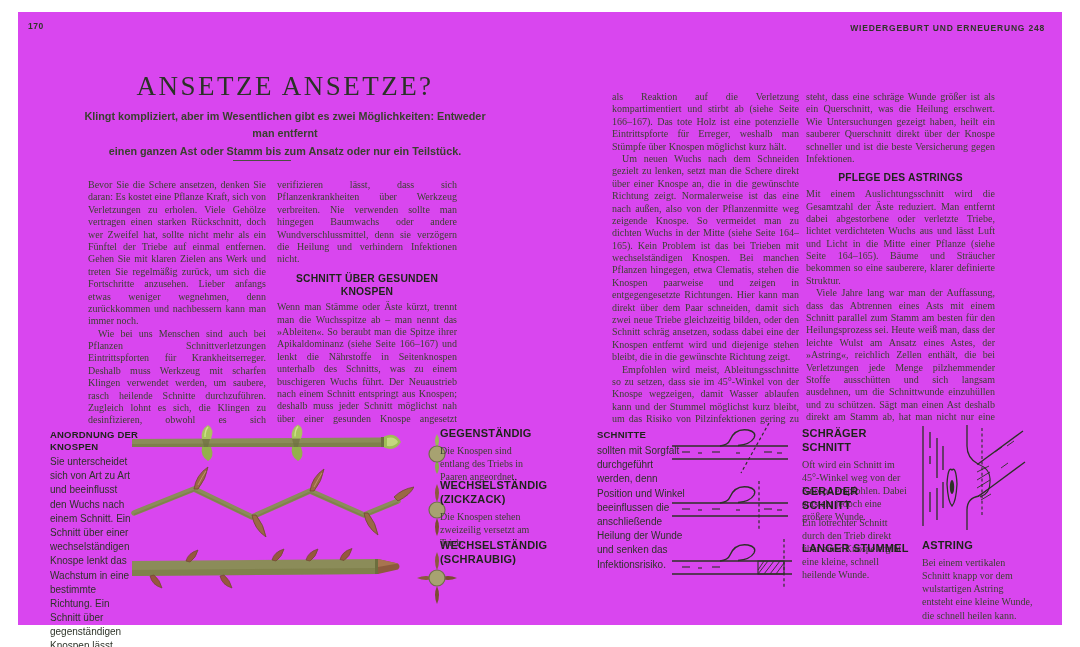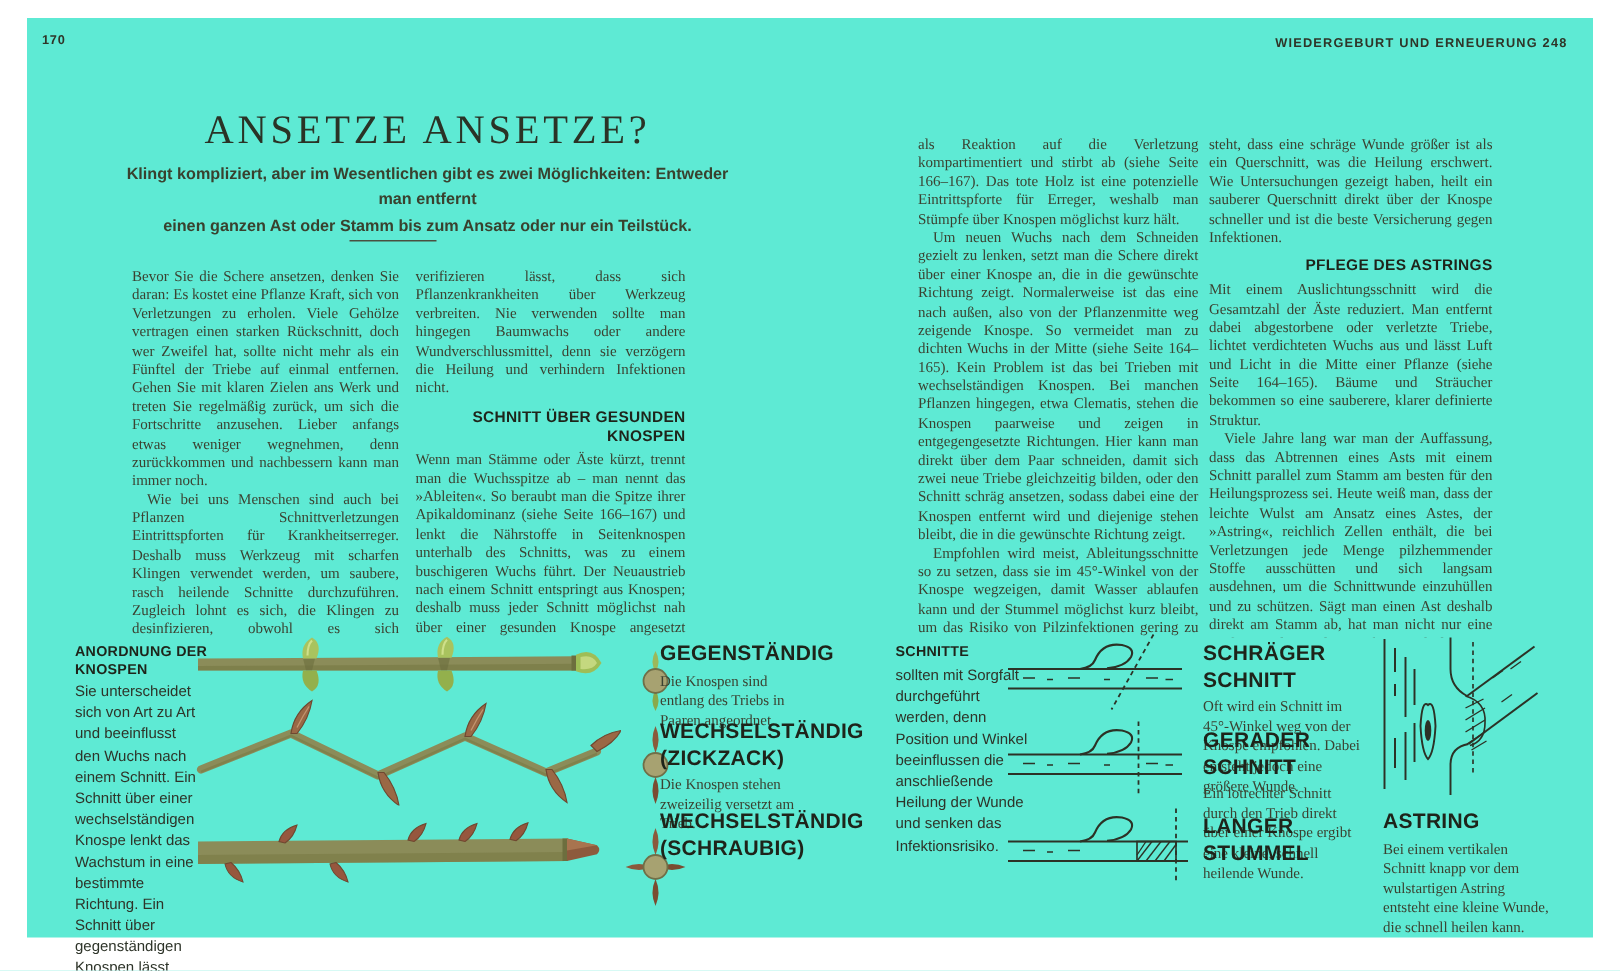--- a/index.html
+++ b/index.html
@@ -1,48 +1,48 @@
 <!DOCTYPE html>
 <html lang="de"><head>
 <meta charset="utf-8">
 <style>
   html,body{margin:0;padding:0;}
   .canvas{position:relative;width:1080px;height:647px;background:#ffffff;overflow:hidden;
           font-family:"Liberation Serif",serif;color:#3b4231;}
-  .spread{position:absolute;left:18px;top:12px;width:1044px;height:613px;background:#5eead4;}
+  .spread{position:absolute;left:18px;top:12px;width:1044px;height:613px;background:#d946ef;}
 
   .pagenum-left{position:absolute;left:10px;top:9px;font-family:"Liberation Sans",sans-serif;
     font-size:8.5px;font-weight:bold;letter-spacing:.5px;color:#2f3528;}
   .header-right{position:absolute;right:17px;top:11px;font-family:"Liberation Sans",sans-serif;
     font-size:8.5px;font-weight:bold;letter-spacing:.8px;color:#2f3528;}
 
   .title{position:absolute;left:42px;top:40px;width:450px;text-align:center;
     font-size:27px;line-height:1.2;letter-spacing:2.5px;color:#2a3326;font-weight:normal;}
   .intro{position:absolute;left:58px;top:96px;width:418px;text-align:center;
     font-family:"Liberation Sans",sans-serif;font-size:10.8px;font-weight:bold;
     line-height:1.62;color:#39412e;}
   .intro-rule{position:absolute;left:215px;top:148px;width:58px;border-top:1.2px solid #4a5040;}
 
   .bodycol{position:absolute;font-size:10px;line-height:1.24;text-align:justify;
     hyphens:auto;-webkit-hyphens:auto;overflow:hidden;color:#3b4231;}
   .bodycol p{margin:0;}
   .bodycol p.ind{text-indent:10px;}
   .colhead{font-family:"Liberation Sans",sans-serif;font-weight:bold;font-size:10.3px;
-    letter-spacing:.2px;color:#1e241a;margin:7px 0 3px 0;text-align:right;}
+    letter-spacing:.2px;color:#1e241a;margin:7px 0 3px 0;text-align:center;}
   .col1{left:70px;top:167px;width:178px;height:246px;}
   .col2{left:259px;top:167px;width:180px;height:246px;}
   .col3{left:594px;top:79px;width:187px;height:334px;}
   .col4{left:788px;top:79px;width:189px;height:334px;}
 
   .cap-head{position:absolute;font-family:"Liberation Sans",sans-serif;font-weight:bold;
     font-size:9.5px;line-height:1.25;letter-spacing:.2px;color:#1e241a;}
   .cap-sans{position:absolute;font-family:"Liberation Sans",sans-serif;font-size:10px;
     line-height:1.42;color:#2e3429;}
   .item-block{position:absolute;}
-  .item-label{font-family:"Liberation Sans",sans-serif;font-weight:bold;font-size:14px;
+  .item-label{font-family:"Liberation Sans",sans-serif;font-weight:bold;font-size:11px;
     line-height:1.25;letter-spacing:.2px;color:#1e241a;margin:0;}
   .item-desc{font-size:10px;line-height:1.32;color:#3b4231;margin:3px 0 0 0;}
 
   .abs{position:absolute;}
   svg{display:block;}
 </style>
 </head>
 <body>
 
 <div class="canvas">

